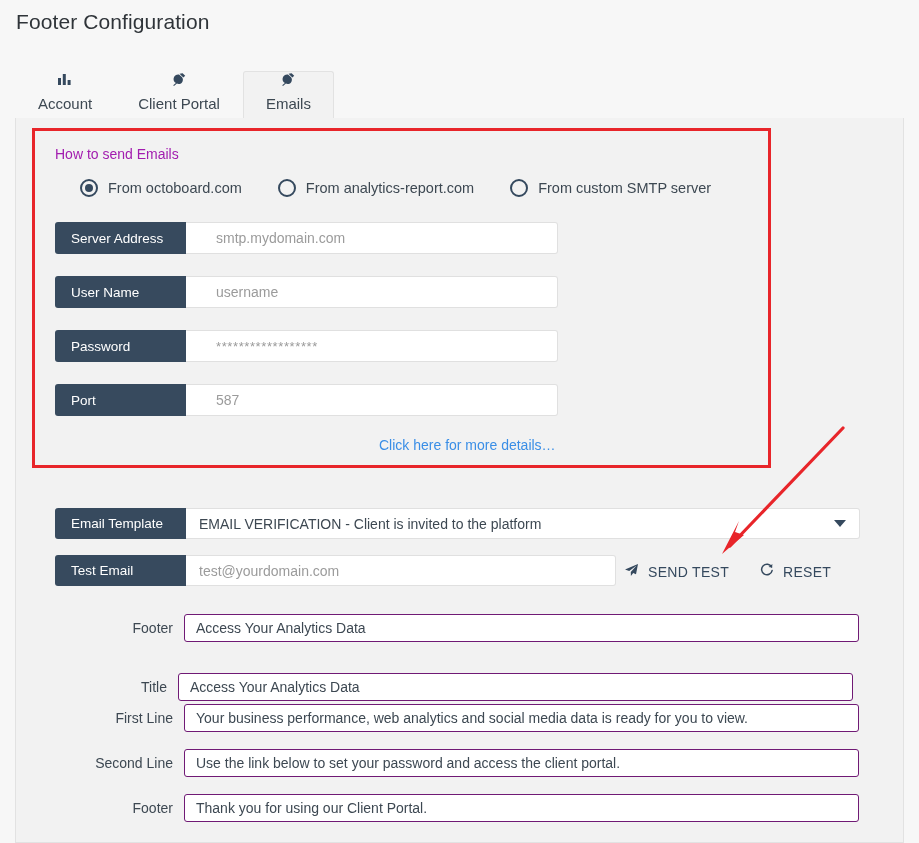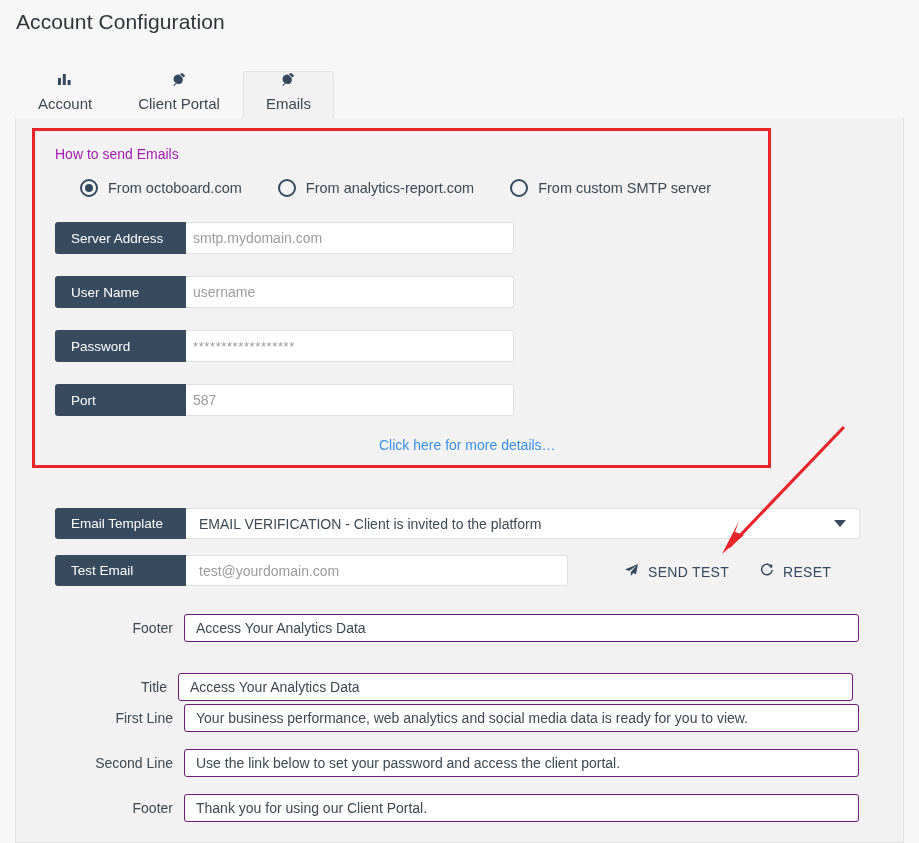--- a/index.html
+++ b/index.html
@@ -138,32 +138,32 @@
     font-size: 13.5px;
     display: flex;
     align-items: center;
     padding-left: 16px;
     box-sizing: border-box;
     border-top-left-radius: 3px;
     border-bottom-left-radius: 3px;
     text-align: center;
   }
   .field {
-    width: 328px;
+    width: 372px;
     background: #ffffff;
     border: 1px solid #e0e0e0;
     border-left: none;
     border-top-right-radius: 3px;
     border-bottom-right-radius: 3px;
     box-sizing: border-box;
     font-size: 14px;
     color: #9b9b9b;
     display: flex;
     align-items: center;
-    padding-left: 7px;
+    padding-left: 30px;
     font-family: "Liberation Sans", sans-serif;
   }
   .field.mono-stars { letter-spacing: 0.6px; font-size: 13px; }
 
   .more-details {
     position: absolute;
     left: 379px; top: 437px;
     font-size: 14px;
     color: #3a8ee6;
     cursor: pointer;
@@ -202,21 +202,21 @@
 
   
   .test-row {
     position: absolute;
     left: 55px; top: 555px;
     display: flex;
     align-items: stretch;
     height: 31px;
   }
   .test-field {
-    width: 382px;
+    width: 430px;
     background: #ffffff;
     border: 1px solid #e0e0e0;
     border-left: none;
     border-top-right-radius: 3px;
     border-bottom-right-radius: 3px;
     box-sizing: border-box;
     font-size: 14px;
     color: #9b9b9b;
     display: flex;
     align-items: center;
@@ -266,21 +266,21 @@
   .arrow-svg {
     position: absolute;
     left: 700px; top: 415px;
     width: 170px; height: 160px;
     pointer-events: none;
   }
 </style>
 </head>
 <body>
 
-<div class="page-title">Account Configuration</div>
+<div class="page-title">Footer Configuration</div>
 
 <div class="tabbar">
   <div class="tab">
     <span class="ticon">
       <svg width="14" height="14" viewBox="0 0 14 14">
           <rect x="0" y="6" width="3" height="7" fill="#35495e"></rect>
           <rect x="4.8" y="2" width="3" height="11" fill="#35495e"></rect>
           <rect x="9.6" y="8" width="3" height="5" fill="#35495e"></rect>
         </svg>
     </span>

